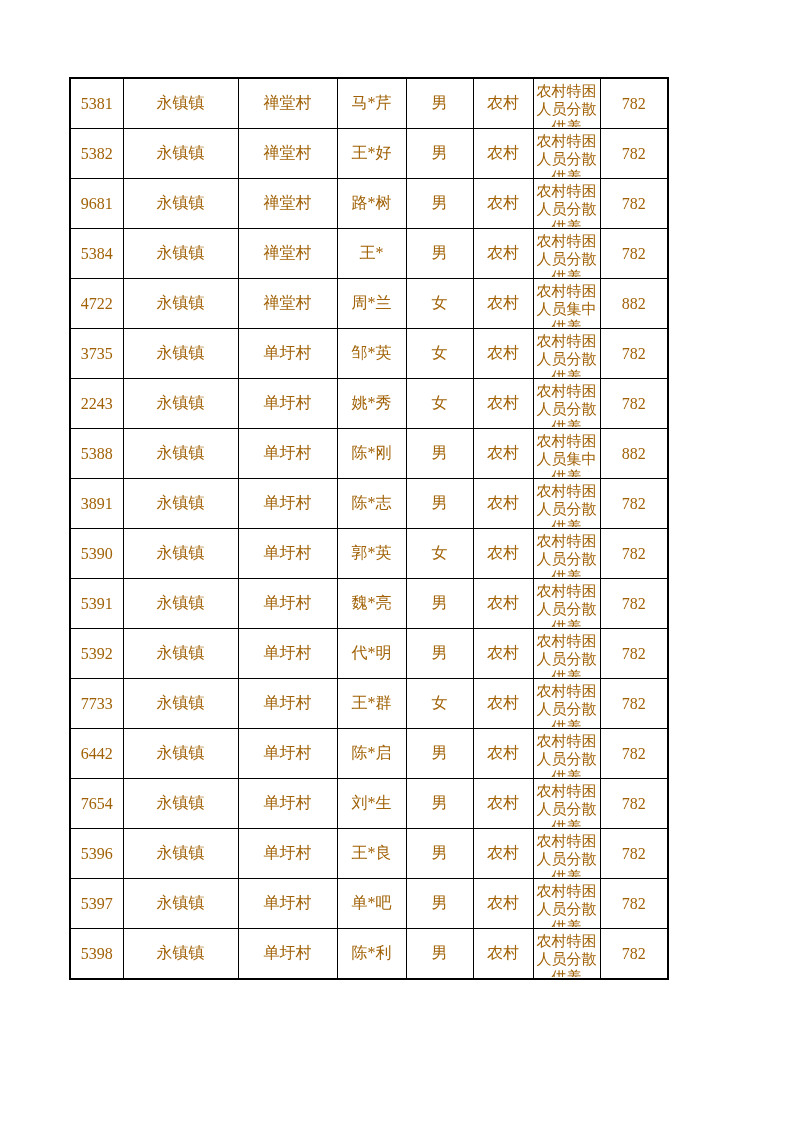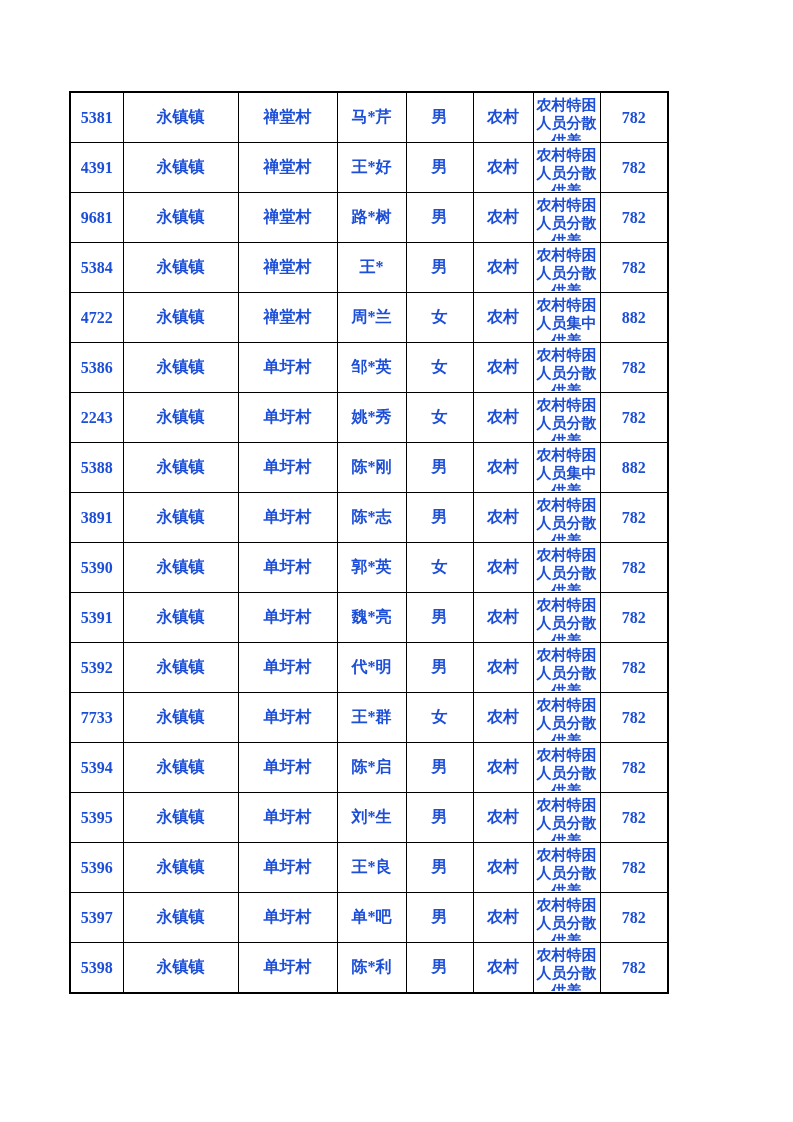--- a/index.html
+++ b/index.html
@@ -9,26 +9,25 @@
     font-family: "Liberation Serif", "DejaVu Serif", serif;
   }
   .page {
     position: relative;
     width: 793px; height: 1122px;
     background: #ffffff;
     overflow: hidden;
   }
   table.roster {
     position: absolute;
-    left: 69px; top: 91px;
+    left: 69px; top: 77px;
     border-collapse: collapse;
     table-layout: fixed;
     border: 2px solid #000000;
-    color: #1d4ed8;
-    font-weight: bold;
+    color: #a16207;
   }
   table.roster td {
     border: 1px solid #000000;
     padding: 0;
     height: 49px;
     text-align: center;
     vertical-align: middle;
     font-size: 16px;
     overflow: hidden;
   }
@@ -80,21 +79,21 @@
     <td>男</td>
     <td>农村</td>
     <td class="category">
       <div class="clip">
         <div class="wrap">农村特困人员分散供养</div>
       </div>
     </td>
     <td>782</td>
   </tr>
         <tr>
-    <td>4391</td>
+    <td>5382</td>
     <td>永镇镇</td>
     <td>禅堂村</td>
     <td>王*好</td>
     <td>男</td>
     <td>农村</td>
     <td class="category">
       <div class="clip">
         <div class="wrap">农村特困人员分散供养</div>
       </div>
     </td>
@@ -136,21 +135,21 @@
     <td>女</td>
     <td>农村</td>
     <td class="category">
       <div class="clip">
         <div class="wrap">农村特困人员集中供养</div>
       </div>
     </td>
     <td>882</td>
   </tr>
         <tr>
-    <td>5386</td>
+    <td>3735</td>
     <td>永镇镇</td>
     <td>单圩村</td>
     <td>邹*英</td>
     <td>女</td>
     <td>农村</td>
     <td class="category">
       <div class="clip">
         <div class="wrap">农村特困人员分散供养</div>
       </div>
     </td>
@@ -248,35 +247,35 @@
     <td>女</td>
     <td>农村</td>
     <td class="category">
       <div class="clip">
         <div class="wrap">农村特困人员分散供养</div>
       </div>
     </td>
     <td>782</td>
   </tr>
         <tr>
-    <td>5394</td>
+    <td>6442</td>
     <td>永镇镇</td>
     <td>单圩村</td>
     <td>陈*启</td>
     <td>男</td>
     <td>农村</td>
     <td class="category">
       <div class="clip">
         <div class="wrap">农村特困人员分散供养</div>
       </div>
     </td>
     <td>782</td>
   </tr>
         <tr>
-    <td>5395</td>
+    <td>7654</td>
     <td>永镇镇</td>
     <td>单圩村</td>
     <td>刘*生</td>
     <td>男</td>
     <td>农村</td>
     <td class="category">
       <div class="clip">
         <div class="wrap">农村特困人员分散供养</div>
       </div>
     </td>

